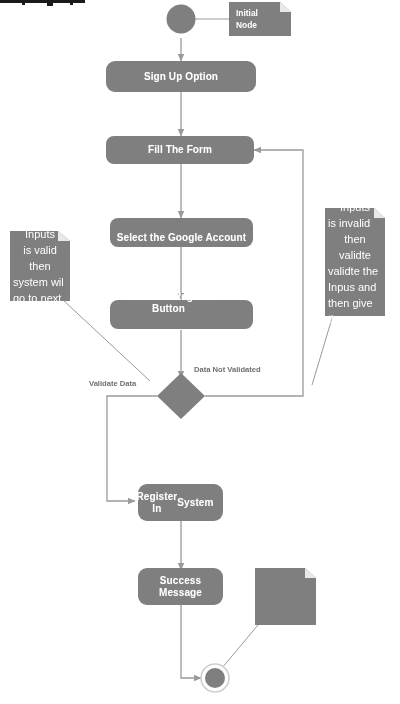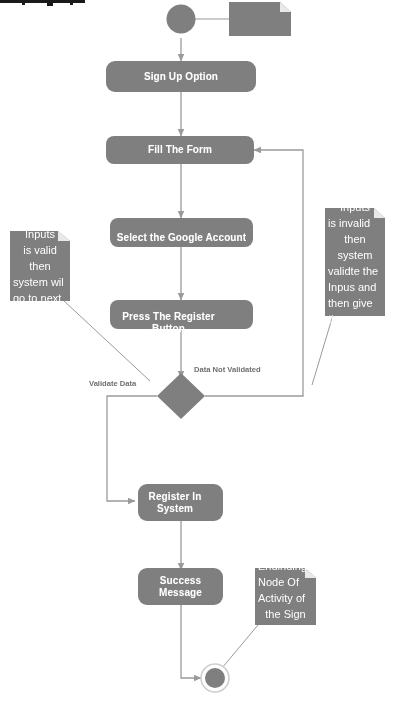--- a/index.html
+++ b/index.html
@@ -159,56 +159,54 @@
       <circle cx="215" cy="678" r="10" fill="#7f7f7f"></circle>
     </g>
   </svg>
 
   <div class="node-text act-label" style="left:106px;top:61px;width:150px;height:31px;">Sign Up Option</div>
 
   <div class="node-text act-label" style="left:106px;top:136px;width:148px;height:28px;">Fill The Form</div>
 
   <div class="node-text act-label" style="left:110px;top:218px;width:143px;height:40px;text-align:right;">Select the Google Account</div>
 
-  <div class="node-text act-label" style="left:110px;top:308px;width:117px;height:29px;">Press The Register Button</div>
-
-  <div class="node-text act-label" style="left:138px;top:484px;width:74px;height:37px;flex-direction:column;">
+  <div class="node-text act-label" style="left:110px;top:288px;width:117px;height:29px;">Press The Register Button</div>
+
+  <div class="node-text act-label" style="left:138px;top:484px;width:74px;height:37px;flex-direction:row;">
     <span>Register In</span>
     <span>System</span>
   </div>
 
   <div class="node-text act-label" style="left:138px;top:568px;width:85px;height:37px;flex-direction:column;">
     <span>Success</span>
     <span>Message</span>
   </div>
 
+  <div class="note-text" style="left:231px;top:2px;width:58px;height:34px;flex-direction:column;align-items:flex-start;font-size:8.4px;font-weight:bold;padding-left:5px;justify-content:center;">
+    <span>Initial</span>
+    <span>Node</span>
+  </div>
 
   <div class="note-text lefttop" style="left:10px;top:233px;width:60px;height:66px;flex-direction:column;">
     <span>If the Inputs</span>
     <span>is valid then</span>
     <span>system wil</span>
     <span>go to next</span>
     <span>stage</span>
   </div>
 
   <div class="note-text lefttop" style="left:325px;top:212px;width:60px;height:102px;flex-direction:column;">
     <span>If the Inputs</span>
     <span>is invalid</span>
-    <span>then system</span>
+    <span>then validte</span>
     <span>validte the</span>
     <span>Inpus and</span>
     <span>then give</span>
     <span>the error</span>
     <span>message</span>
   </div>
 
-  <div class="note-text lefttop" style="left:255px;top:571px;width:61px;height:54px;flex-direction:column;">
-    <span>Endinding</span>
-    <span>Node Of</span>
-    <span>Activity of</span>
-    <span>the Sign Up</span>
-  </div>
 
   <div class="edge-label" style="left:89px;top:379px;">Validate Data</div>
 
   <div class="edge-label" style="left:194px;top:365px;">Data Not Validated</div>
 
 </div>
 
 </body></html>

